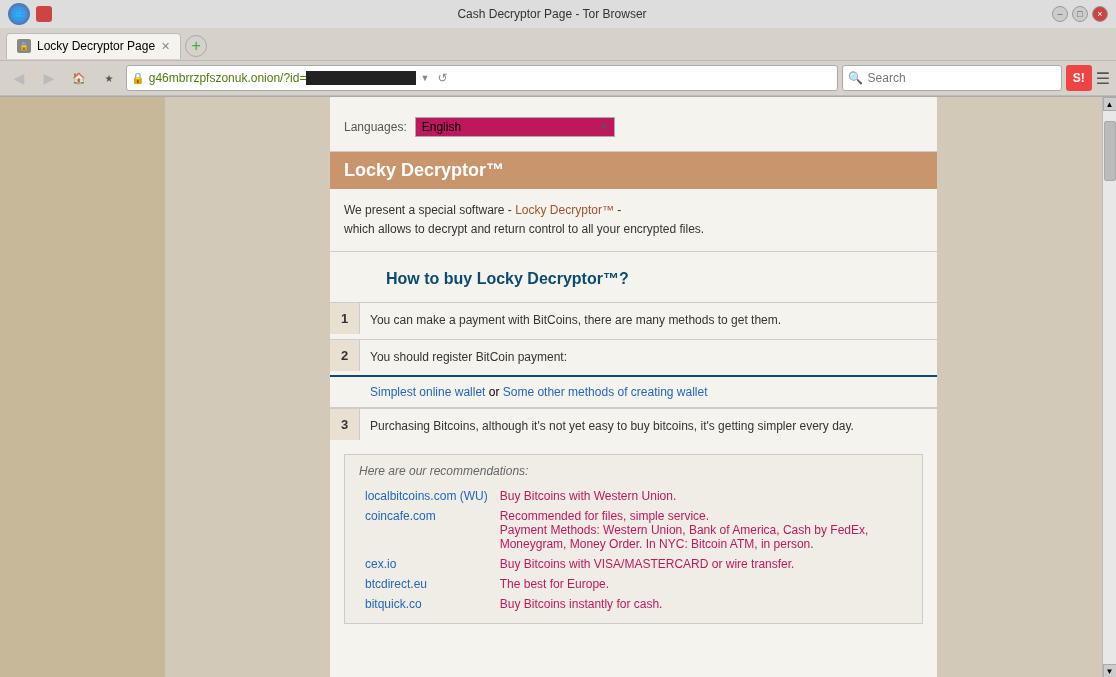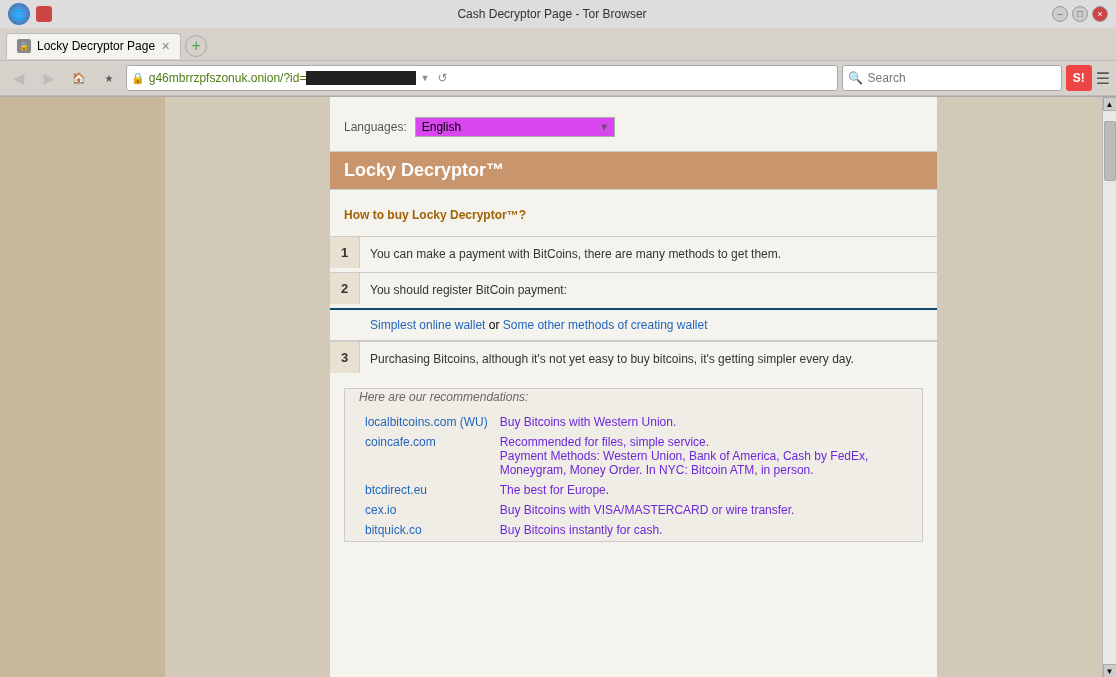--- a/index.html
+++ b/index.html
@@ -33,46 +33,46 @@
     .scrollbar { width: 14px; background: #ddd; border-left: 1px solid #bbb; display: flex; flex-direction: column; align-items: center; }
     .scroll-btn { width: 14px; height: 14px; background: #ccc; border: 1px solid #aaa; display: flex; align-items: center; justify-content: center; font-size: 8px; cursor: pointer; }
     .scroll-track { flex: 1; width: 14px; background: #e8e8e8; position: relative; }
     .scroll-thumb { width: 12px; height: 60px; background: #bbb; border: 1px solid #aaa; position: absolute; top: 10px; left: 1px; border-radius: 2px; }
 
     .page-content { flex: 1; background: #d2c9b8; overflow: hidden; }
     .content-inner { background: #f5f3ee; margin: 0 165px; padding: 10px 0; min-height: 100%; }
 
     .lang-section { padding: 10px 14px 14px; display: flex; align-items: center; gap: 8px; }
     .lang-label { font-size: 12px; color: #555; }
-    .lang-select { padding: 2px 20px 2px 6px; font-size: 12px; border: 1px solid #aaa; background: #d946ef; appearance: none; -webkit-appearance: none; position: relative; min-width: 200px; }
+    .lang-select { padding: 2px 20px 2px 6px; font-size: 12px; border: 1px solid #aaa; background: #be185d; appearance: none; -webkit-appearance: none; position: relative; min-width: 200px; }
     .lang-select-wrapper { position: relative; display: inline-block; }
     .lang-select-wrapper::after { content: '▼'; position: absolute; right: 6px; top: 50%; transform: translateY(-50%); font-size: 9px; color: #555; pointer-events: none; }
 
     .divider-line { height: 1px; background: #ccc; margin: 0 0 0 0; }
     .header-bar { background: #c8956c; padding: 8px 14px; }
     .header-title { font-size: 18px; font-weight: bold; color: #fff; }
 
     .main-section { padding: 12px 14px; }
     .intro-text { font-size: 12px; color: #333; line-height: 1.6; }
     .highlight-link { color: #a0522d; text-decoration: none; }
-    .sub-header { font-size: 12px; font-weight: bold; color: #a16207; padding: 6px 0 10px; }
+    .sub-header { font-size: 16px; font-weight: bold; color: #0c4a6e; padding: 6px 0 10px; margin-left: 42px; }
 
     .steps-section { }
     .step-row { display: flex; align-items: flex-start; border-top: 1px solid #ccc; }
     .step-num { min-width: 30px; width: 30px; background: #e8e0d0; border-right: 1px solid #ccc; padding: 8px 0; text-align: center; font-size: 13px; color: #333; font-weight: bold; }
     .step-content { flex: 1; padding: 8px 10px; font-size: 12px; color: #333; line-height: 1.6; }
     .step-links { padding: 8px 14px 8px 40px; font-size: 12px; border-top: 2px solid #0c4a6e; border-bottom: 1px solid #ccc; }
     .step-link { color: #2266bb; text-decoration: none; }
 
-    .recommendations { margin: 10px 14px; background: #f0ede6; border: 1px solid #ccc; padding: 1px 14px; }
+    .recommendations { margin: 10px 14px; background: #f0ede6; border: 1px solid #ccc; padding: 9px 14px; }
     .rec-title { font-size: 12px; color: #666; margin-bottom: 8px; font-style: italic; }
     .rec-table { width: 100%; border-collapse: collapse; font-size: 12px; }
     .rec-table td { padding: 3px 6px; vertical-align: top; }
     .rec-site { text-align: right; color: #2266bb; text-decoration: none; white-space: nowrap; }
-    .rec-desc { color: #6d28d9; }
+    .rec-desc { color: #be185d; }
 
     .left-sidebar { width: 165px; background: #c8b89a; }
   </style>
 </head>
 <body>
 
 <div class="browser-chrome">
   <div class="title-bar">
     <div style="display:flex;align-items:center;gap:6px;">
       <div style="width:22px;height:22px;background:radial-gradient(circle,#6af,#369);border-radius:50%;display:flex;align-items:center;justify-content:center;">
@@ -141,20 +141,26 @@
           </select>
         </div>
       </div>
 
       <div class="divider-line"></div>
 
       <div class="header-bar">
         <span class="header-title">Locky Decryptor™</span>
       </div>
 
+      <div class="main-section">
+        <div class="intro-text">
+          <span>We present a special software - </span><a class="highlight-link" href="#">Locky Decryptor™</a><span> -</span><br>
+          <span>which allows to decrypt and return control to all your encrypted files.</span>
+        </div>
+      </div>
 
       <div class="divider-line"></div>
 
       <div class="main-section" style="padding-bottom:4px;">
         <div class="sub-header">How to buy Locky Decryptor™?</div>
       </div>
 
       <div class="steps-section">
 
         <div class="step-row">
@@ -186,26 +192,26 @@
               <td class="rec-desc">Buy Bitcoins with Western Union.</td>
             </tr>
             <tr>
               <td><a class="rec-site" href="#">coincafe.com</a></td>
               <td class="rec-desc">
                 <span>Recommended for files, simple service.</span><br>
                 <span>Payment Methods: Western Union, Bank of America, Cash by FedEx, Moneygram, Money Order. In NYC: Bitcoin ATM, in person.</span>
               </td>
             </tr>
             <tr>
+              <td><a class="rec-site" href="#">cex.io</a></td>
+              <td class="rec-desc">Buy Bitcoins with VISA/MASTERCARD or wire transfer.</td>
+            </tr>
+            <tr>
               <td><a class="rec-site" href="#">btcdirect.eu</a></td>
               <td class="rec-desc">The best for Europe.</td>
-            </tr>
-            <tr>
-              <td><a class="rec-site" href="#">cex.io</a></td>
-              <td class="rec-desc">Buy Bitcoins with VISA/MASTERCARD or wire transfer.</td>
             </tr>
             <tr>
               <td><a class="rec-site" href="#">bitquick.co</a></td>
               <td class="rec-desc">Buy Bitcoins instantly for cash.</td>
             </tr>
           </tbody>
         </table>
       </div>
 
     </div>

